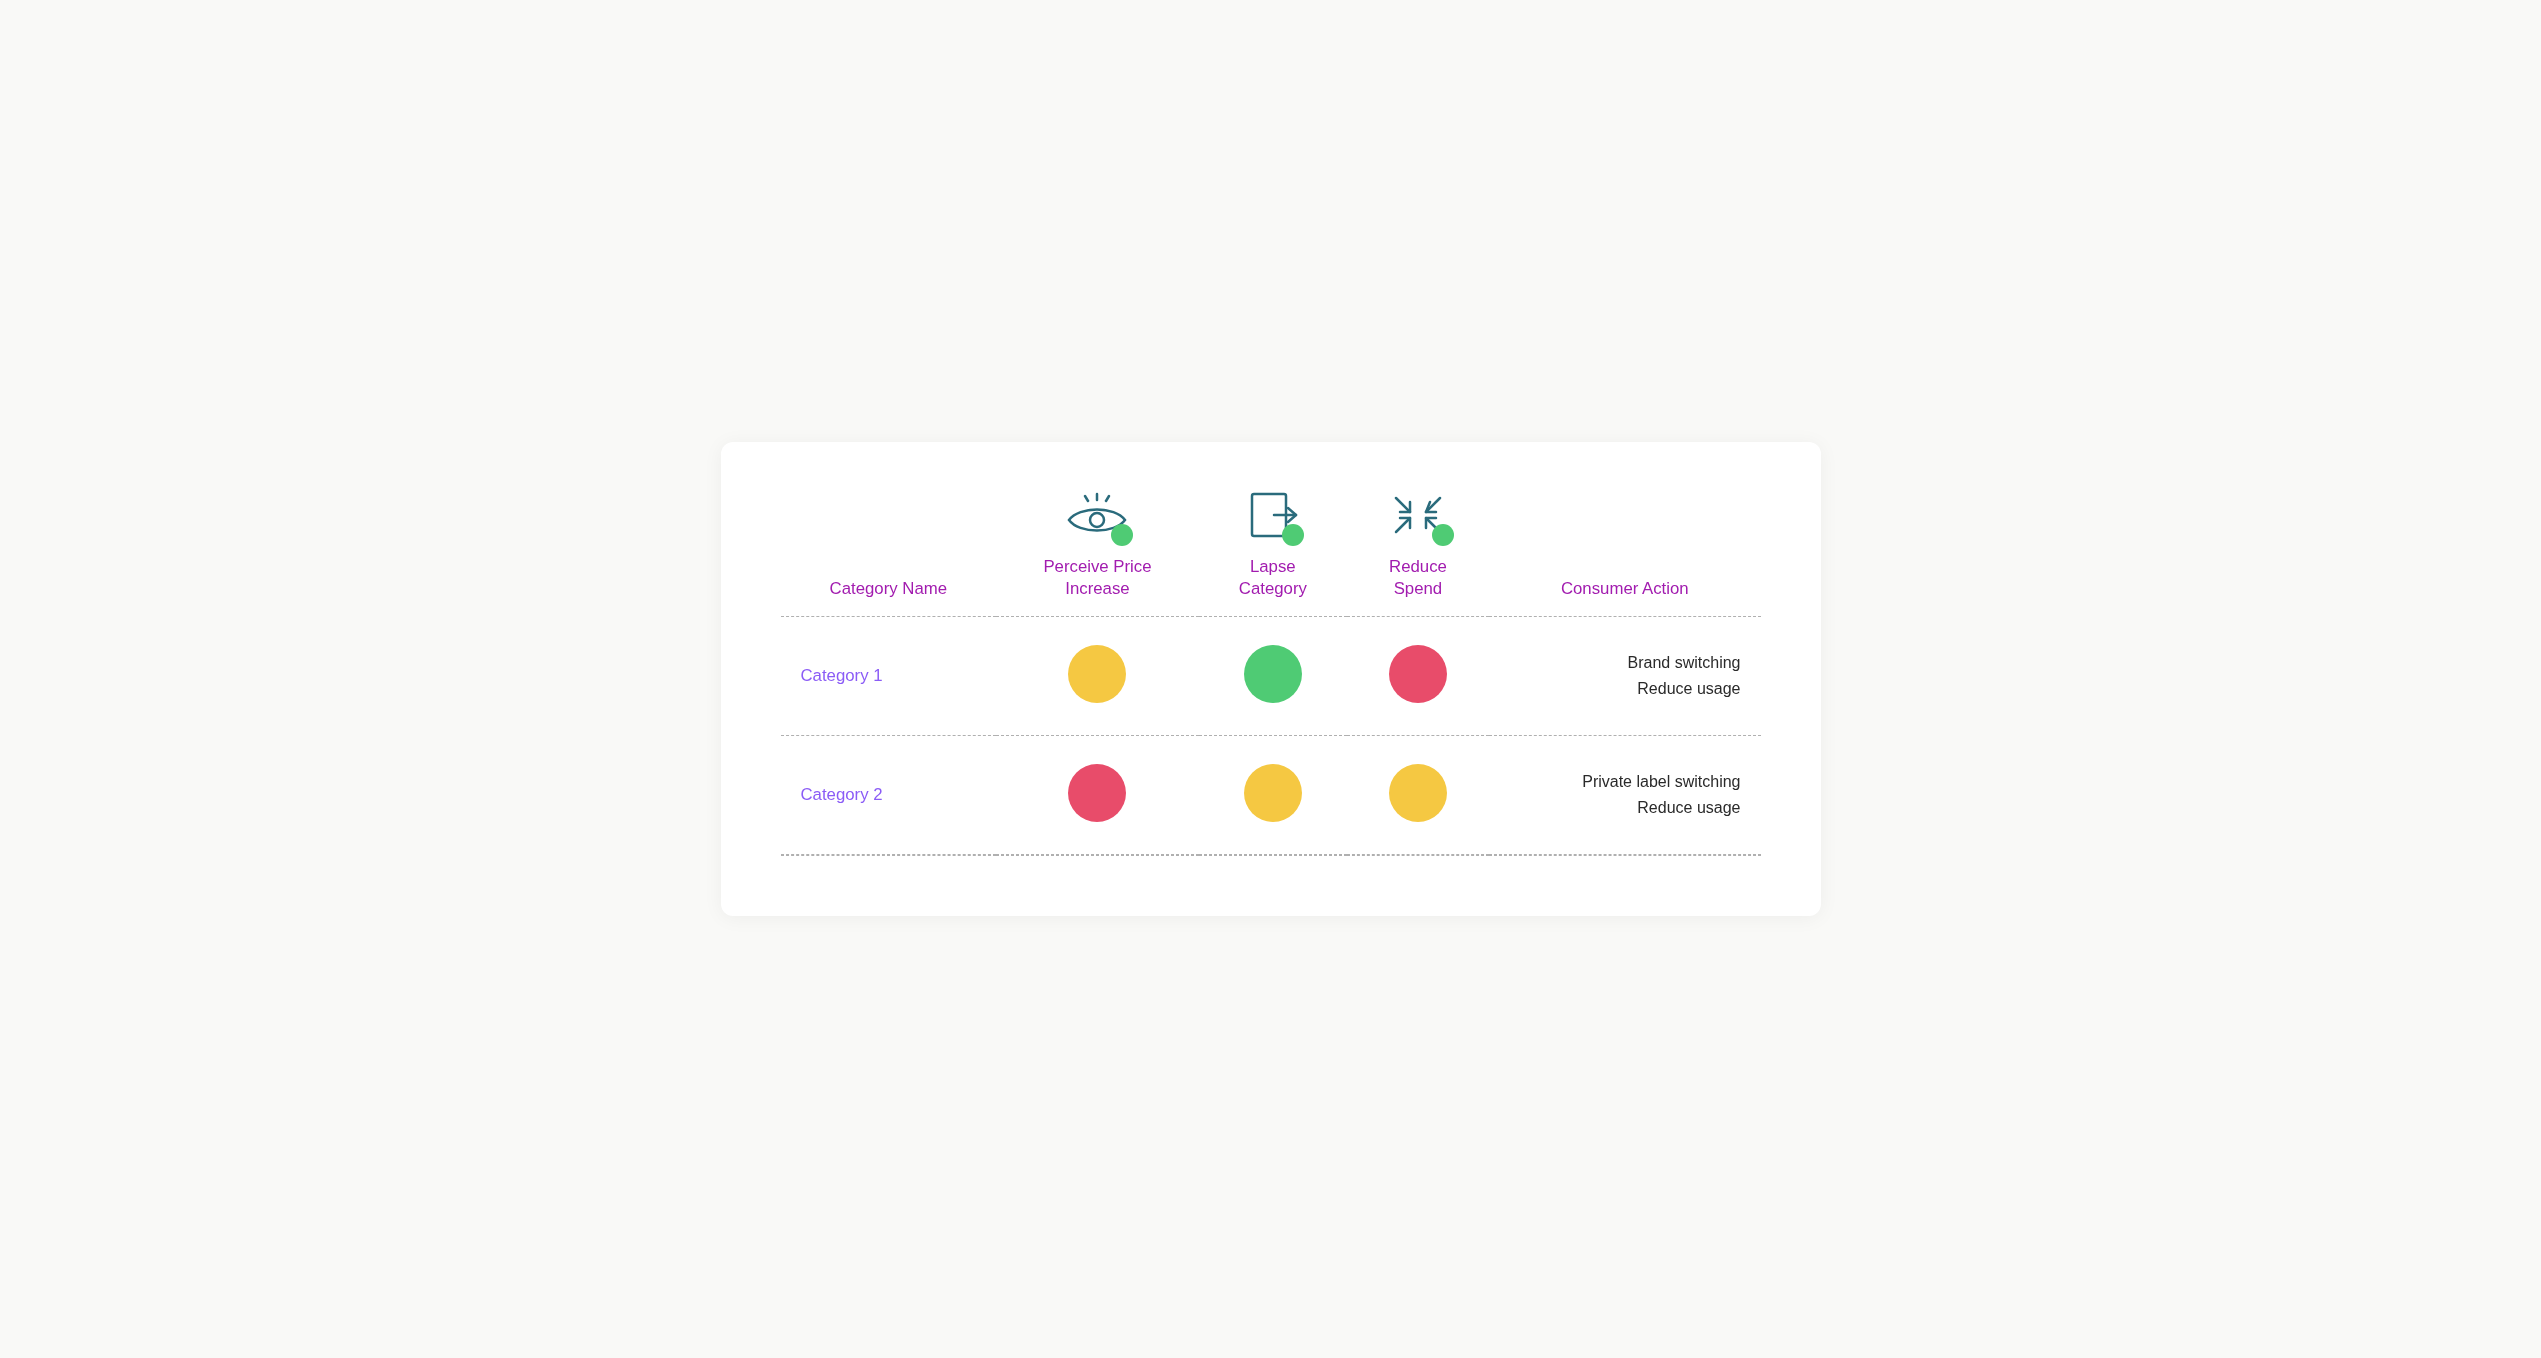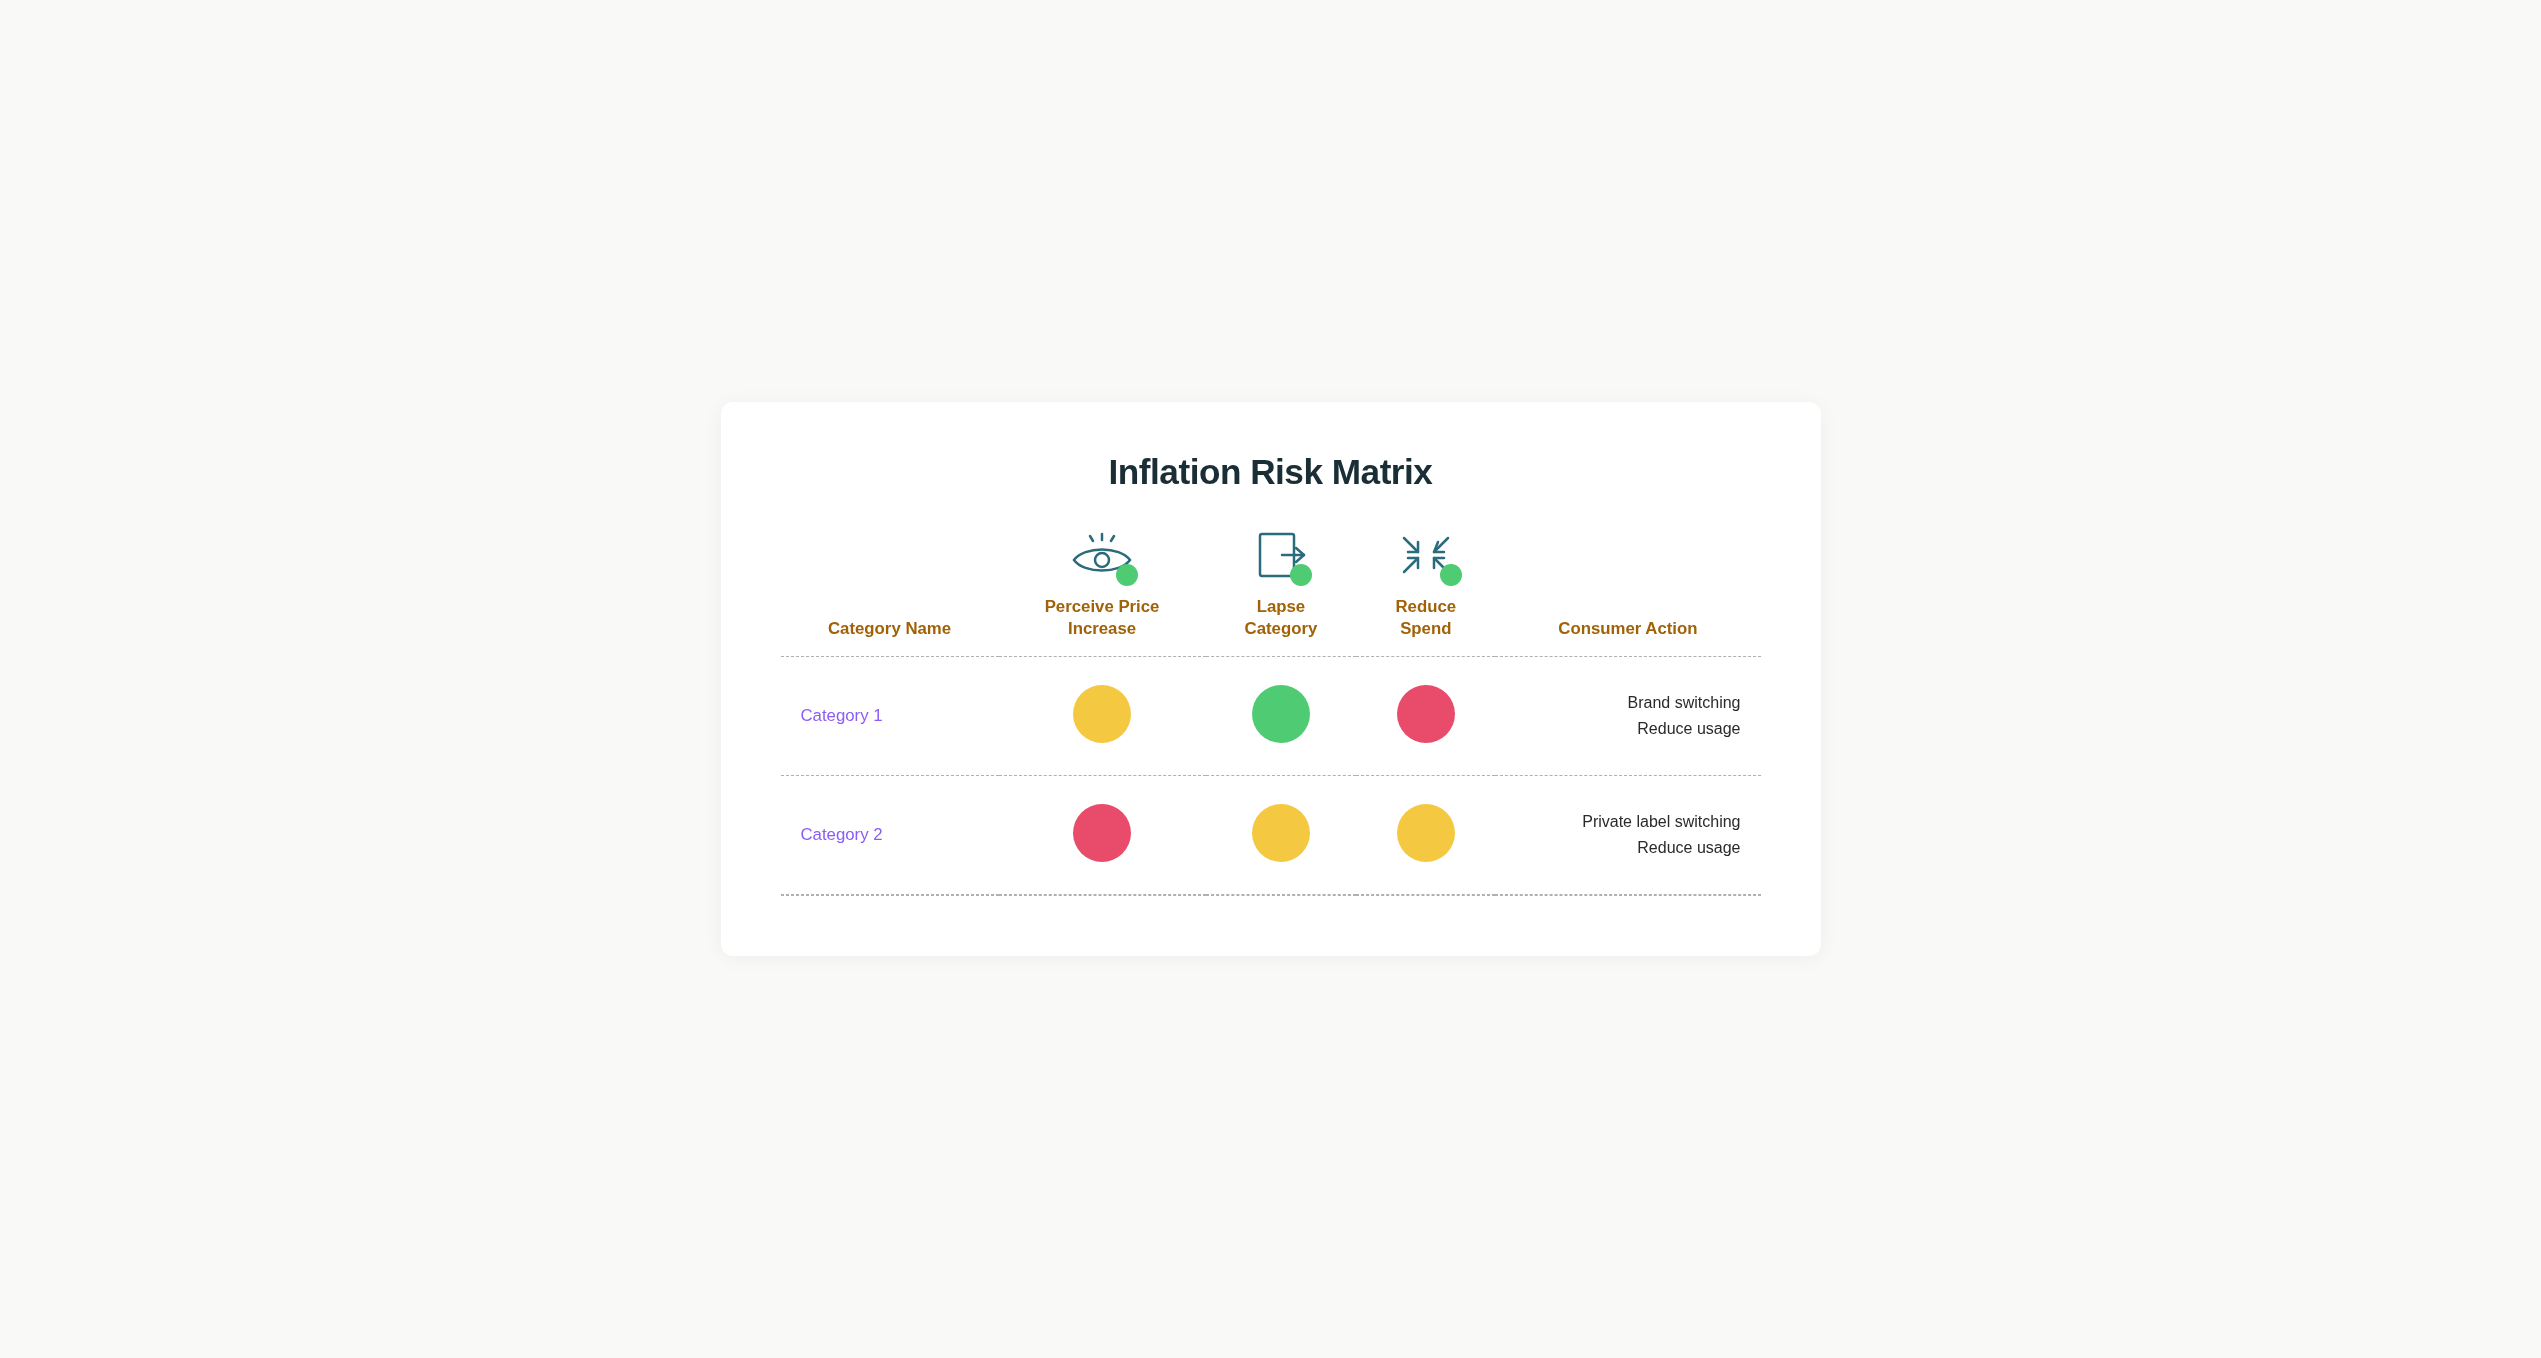--- a/index.html
+++ b/index.html
@@ -56,22 +56,22 @@
     }
 
     .col-header-icon {
       display: flex;
       justify-content: center;
       margin-bottom: 10px;
     }
 
     .col-header-label {
       font-size: 1.05em;
-      font-weight: 700;
-      color: #a16207;
+      font-weight: 400;
+      color: #a21caf;
       line-height: 1.3;
       text-align: center;
     }
 
     .col-header-label.left-align {
       text-align: center;
     }
 
     .divider-row td {
       border-top: 1.5px dashed #b0b0b0;
@@ -143,21 +143,20 @@
       width: 22px;
       height: 22px;
       border-radius: 50%;
       background: #4fcb74;
     }
   </style>
 </head>
 <body>
 
 <div class="container">
-  <h1 class="page-title">Inflation Risk Matrix</h1>
 
   <table class="matrix-table">
     <thead>
       <tr class="header-row">
 
         <th>
           <div class="col-header-label left-align">Category Name</div>
         </th>
 
         <th>

